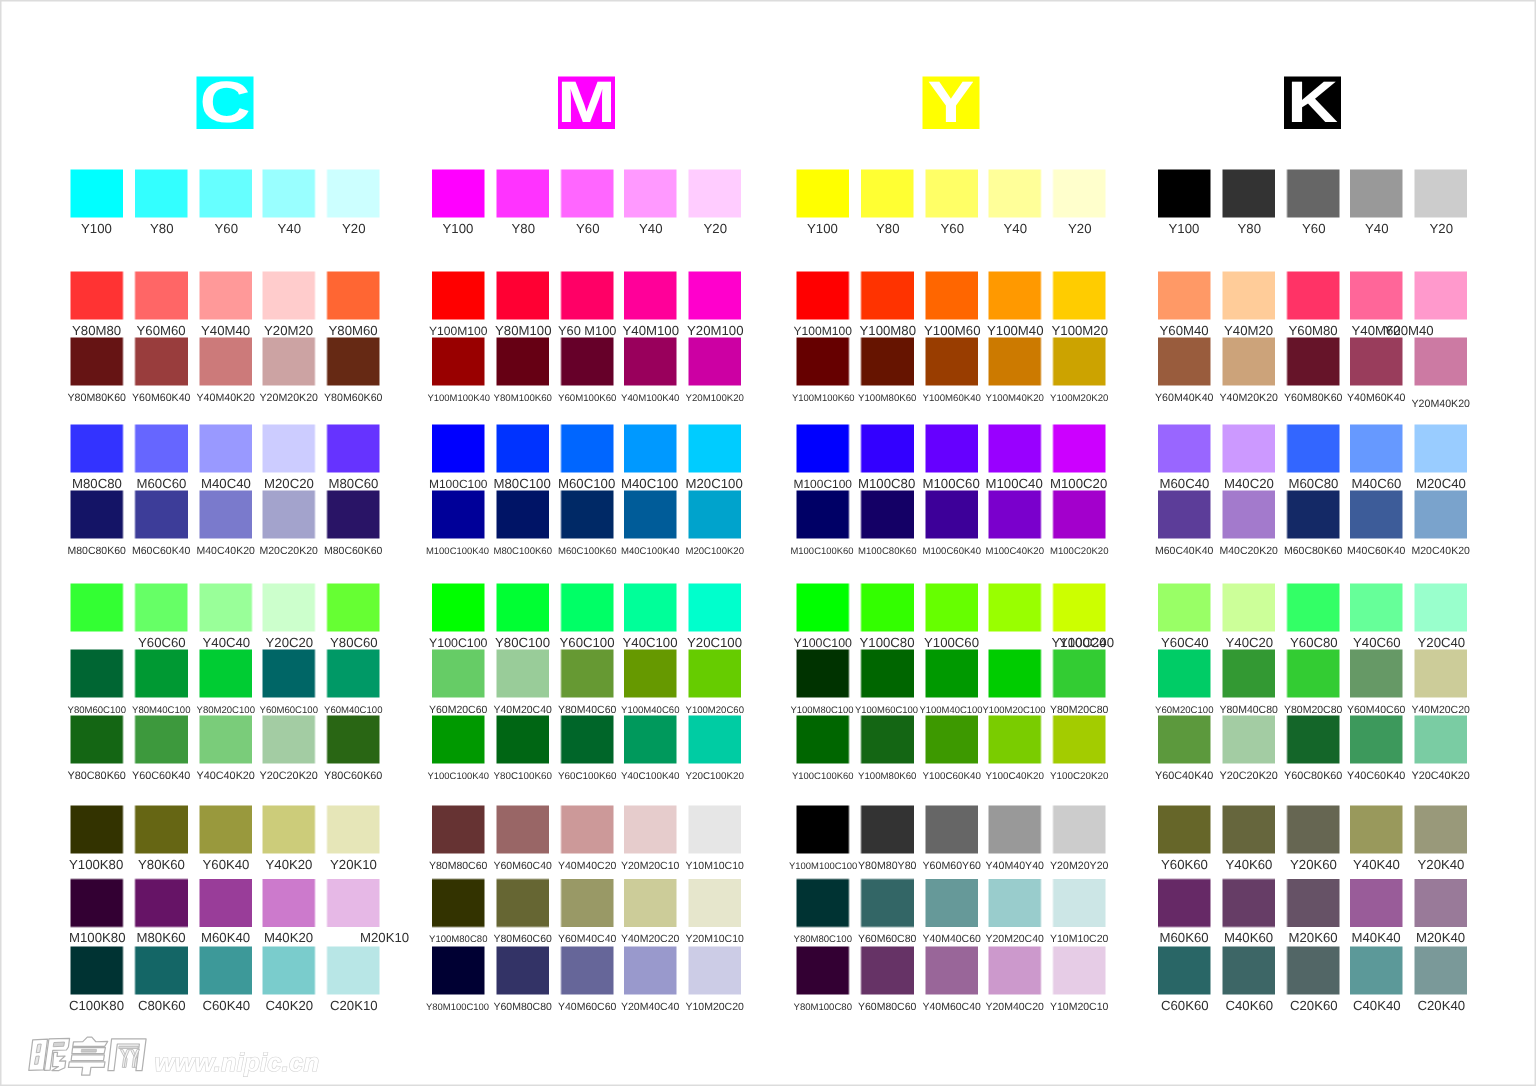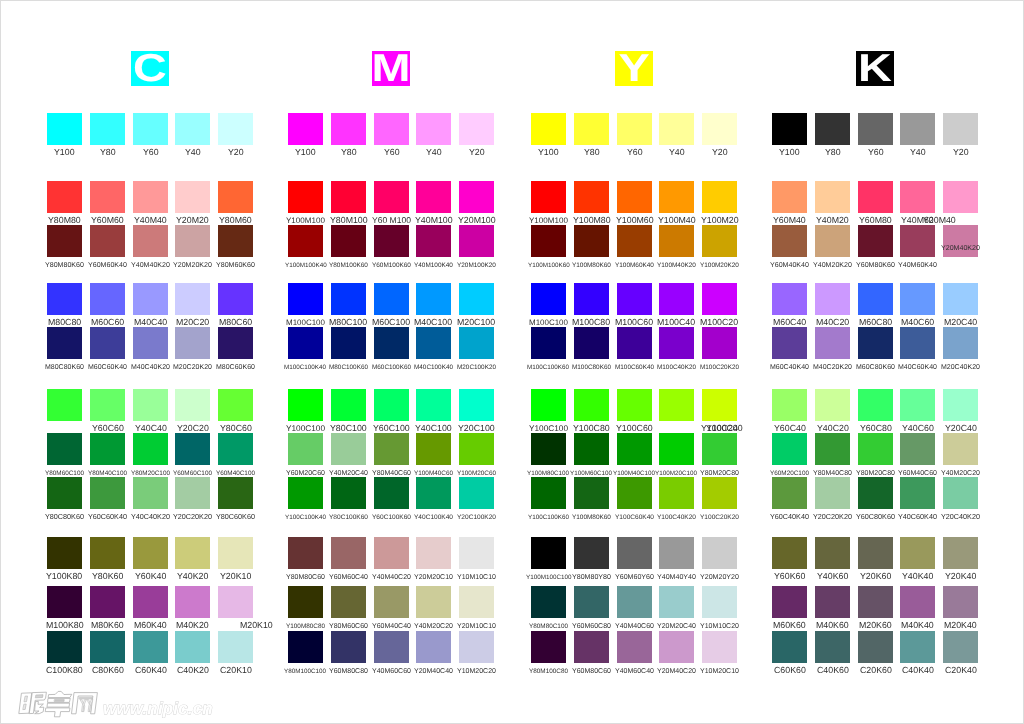--- a/index.html
+++ b/index.html
@@ -412,21 +412,21 @@
         <div class="lbl" style="left: 923px; width: 75px; top: 214.5px; text-align: left;"><i>Y20M40</i></div>
         <div class="sw" style="left: 772px; top: 225px; background: rgb(153, 92, 61);"></div>
         <div class="lbl" style="left: 752px; width: 75px; top: 258.5px; text-align: center;"><i style="font-size: 7.088px;">Y60M40K40</i></div>
         <div class="sw" style="left: 815px; top: 225px; background: rgb(204, 163, 122);"></div>
         <div class="lbl" style="left: 795px; width: 75px; top: 258.5px; text-align: center;"><i style="font-size: 7.088px;">Y40M20K20</i></div>
         <div class="sw" style="left: 858px; top: 225px; background: rgb(102, 20, 41);"></div>
         <div class="lbl" style="left: 838px; width: 75px; top: 258.5px; text-align: center;"><i style="font-size: 7.088px;">Y60M80K60</i></div>
         <div class="sw" style="left: 900px; top: 225px; background: rgb(153, 61, 92);"></div>
         <div class="lbl" style="left: 880px; width: 75px; top: 258.5px; text-align: center;"><i style="font-size: 7.088px;">Y40M60K40</i></div>
         <div class="sw" style="left: 943px; top: 225px; background: rgb(204, 122, 163);"></div>
-        <div class="lbl" style="left: 923px; width: 75px; top: 242px; text-align: center;"><i style="font-size: 7.088px;">Y20M40K20</i></div>
+        <div class="lbl" style="left: 923px; width: 75px; top: 263px; text-align: center;"><i style="font-size: 7.088px;">Y20M40K20</i></div>
         <div class="sw" style="left: 772px; top: 283px; background: rgb(153, 102, 255);"></div>
         <div class="lbl" style="left: 752px; width: 75px; top: 316.5px; text-align: center;"><i>M60C40</i></div>
         <div class="sw" style="left: 815px; top: 283px; background: rgb(204, 153, 255);"></div>
         <div class="lbl" style="left: 795px; width: 75px; top: 316.5px; text-align: center;"><i>M40C20</i></div>
         <div class="sw" style="left: 858px; top: 283px; background: rgb(51, 102, 255);"></div>
         <div class="lbl" style="left: 838px; width: 75px; top: 316.5px; text-align: center;"><i>M60C80</i></div>
         <div class="sw" style="left: 900px; top: 283px; background: rgb(102, 153, 255);"></div>
         <div class="lbl" style="left: 880px; width: 75px; top: 316.5px; text-align: center;"><i>M40C60</i></div>
         <div class="sw" style="left: 943px; top: 283px; background: rgb(153, 204, 255);"></div>
         <div class="lbl" style="left: 923px; width: 75px; top: 316.5px; text-align: center;"><i>M20C40</i></div>

